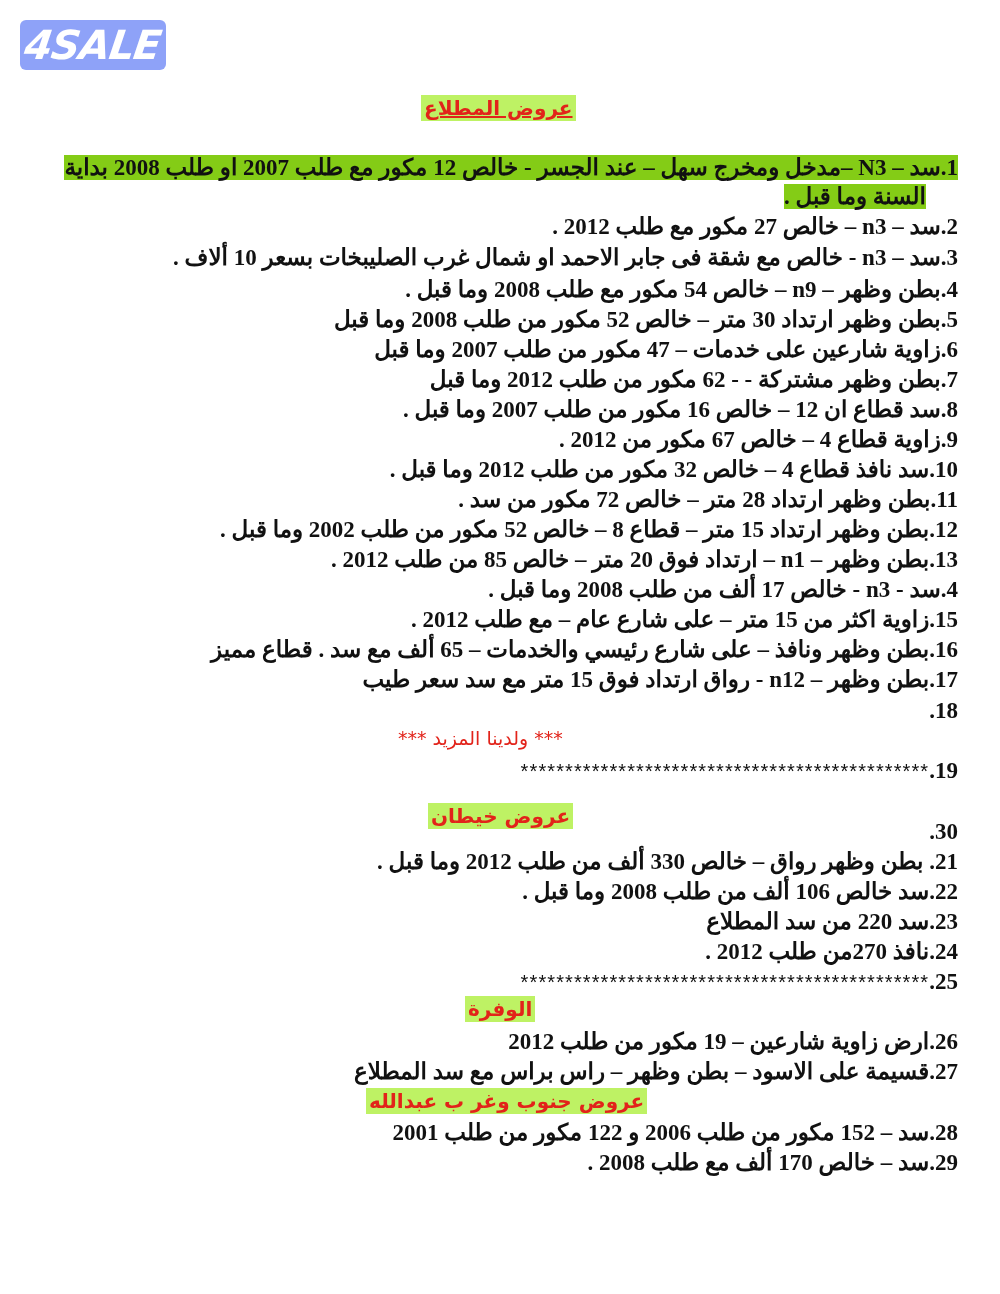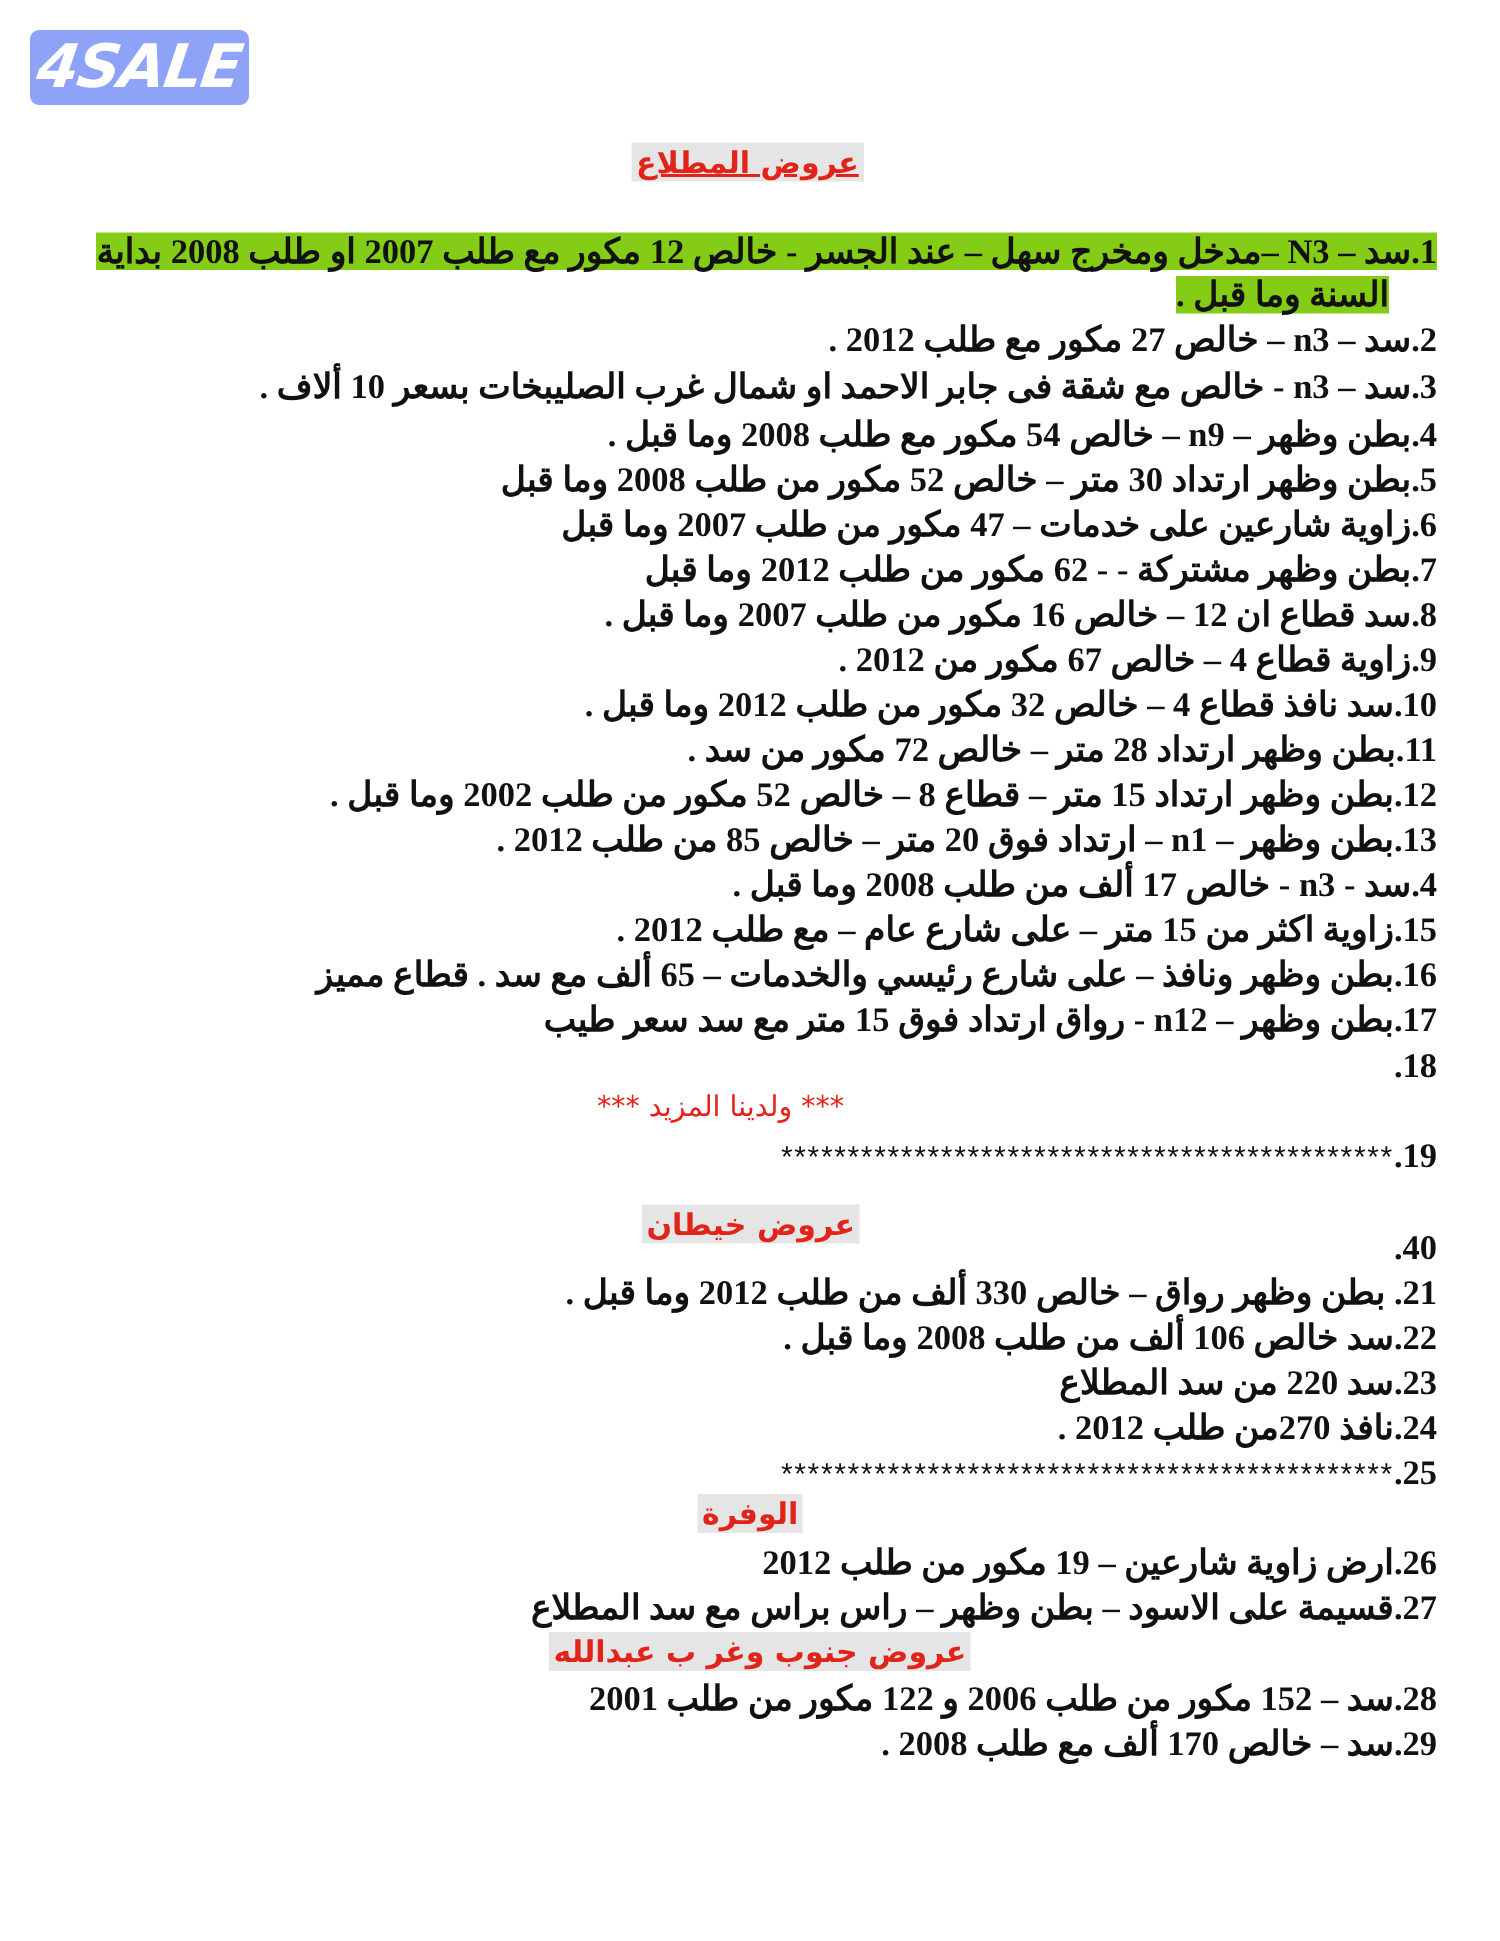--- a/index.html
+++ b/index.html
@@ -3,21 +3,21 @@
 <meta charset="utf-8">
 <style>
   html, body { margin:0; padding:0; background:#ffffff; }
   body { width:1000px; height:1294px; position:relative; overflow:hidden;
          font-family:"Liberation Serif", "DejaVu Serif", serif; color:#111; }
   .logo { position:absolute; left:20px; top:20px; width:146px; height:50px;
           background:#8ea2f8; border-radius:6px; display:flex; align-items:center; justify-content:center; }
   .logo span { color:#fff; font-family:"DejaVu Sans", sans-serif; font-weight:bold; font-style:italic;
                font-size:40px; letter-spacing:-1px; transform:skewX(-8deg); display:inline-block; }
   .title { position:absolute; direction:rtl; font-family:"DejaVu Sans", sans-serif; font-weight:bold;
-           color:#e2231a; background:#e5e5e5; padding:0 3px; font-size:20px; line-height:26px;text-align:right; }
+           color:#e2231a; background:#bef264; padding:0 3px; font-size:20px; line-height:26px;text-align:right; }
   .title.underline { text-decoration:underline; }
   .line { position:absolute; right:42px; direction:rtl; text-align:right; white-space:nowrap;
           font-weight:bold; font-size:23px; line-height:29px; }
   .num { unicode-bidi:isolate; }
   .hl { background:#84cc16; }
   .more { position:absolute; direction:rtl; color:#e2231a; font-family:"DejaVu Sans", sans-serif;
           font-size:19px; line-height:24px; }
   .stars { position:absolute; right:42px; direction:rtl; white-space:nowrap; font-weight:bold;
            font-size:23px; line-height:29px; }
   .stars .s { font-weight:normal; font-family:"Liberation Sans", sans-serif; font-size:20px; letter-spacing:1.1px; }
@@ -51,21 +51,21 @@
 <div class="line" style="top:635px;"><span class="num">16.</span><span>بطن وظهر ونافذ – على شارع رئيسي والخدمات – 65 ألف مع سد . قطاع مميز</span></div>
 <div class="line" style="top:665px;"><span class="num">17.</span><span>بطن وظهر – n12 -  رواق ارتداد فوق 15 متر مع سد سعر طيب</span></div>
 <div class="line" style="top:696px;"><span class="num">18.</span></div>
 
 <div class="more" style="left:398px; top:726px;">*** ولدينا المزيد ***</div>
 
 <div class="stars" style="top:756px;"><span class="num">19.</span><span class="s">**********************************************</span></div>
 
 <div class="title" style="left:428px; top:787px;margin-top:16px;">عروض خيطان</div>
 
-<div class="line" style="top:817px;"><span class="num">40.</span></div>
+<div class="line" style="top:817px;"><span class="num">30.</span></div>
 <div class="line" style="top:847px;"><span class="num">21.</span><span> بطن وظهر رواق – خالص 330 ألف من طلب 2012 وما قبل .</span></div>
 <div class="line" style="top:877px;"><span class="num">22.</span><span>سد خالص 106 ألف من طلب 2008 وما قبل .</span></div>
 <div class="line" style="top:907px;"><span class="num">23.</span><span>سد 220 من سد المطلاع</span></div>
 <div class="line" style="top:937px;"><span class="num">24.</span><span>نافذ 270من طلب 2012 .</span></div>
 
 <div class="stars" style="top:967px;"><span class="num">25.</span><span class="s">**********************************************</span></div>
 
 <div class="title" style="left:465px; top:996px;">الوفرة</div>
 
 <div class="line" style="top:1027px;"><span class="num">26.</span><span>ارض زاوية شارعين – 19 مكور من طلب 2012</span></div>

